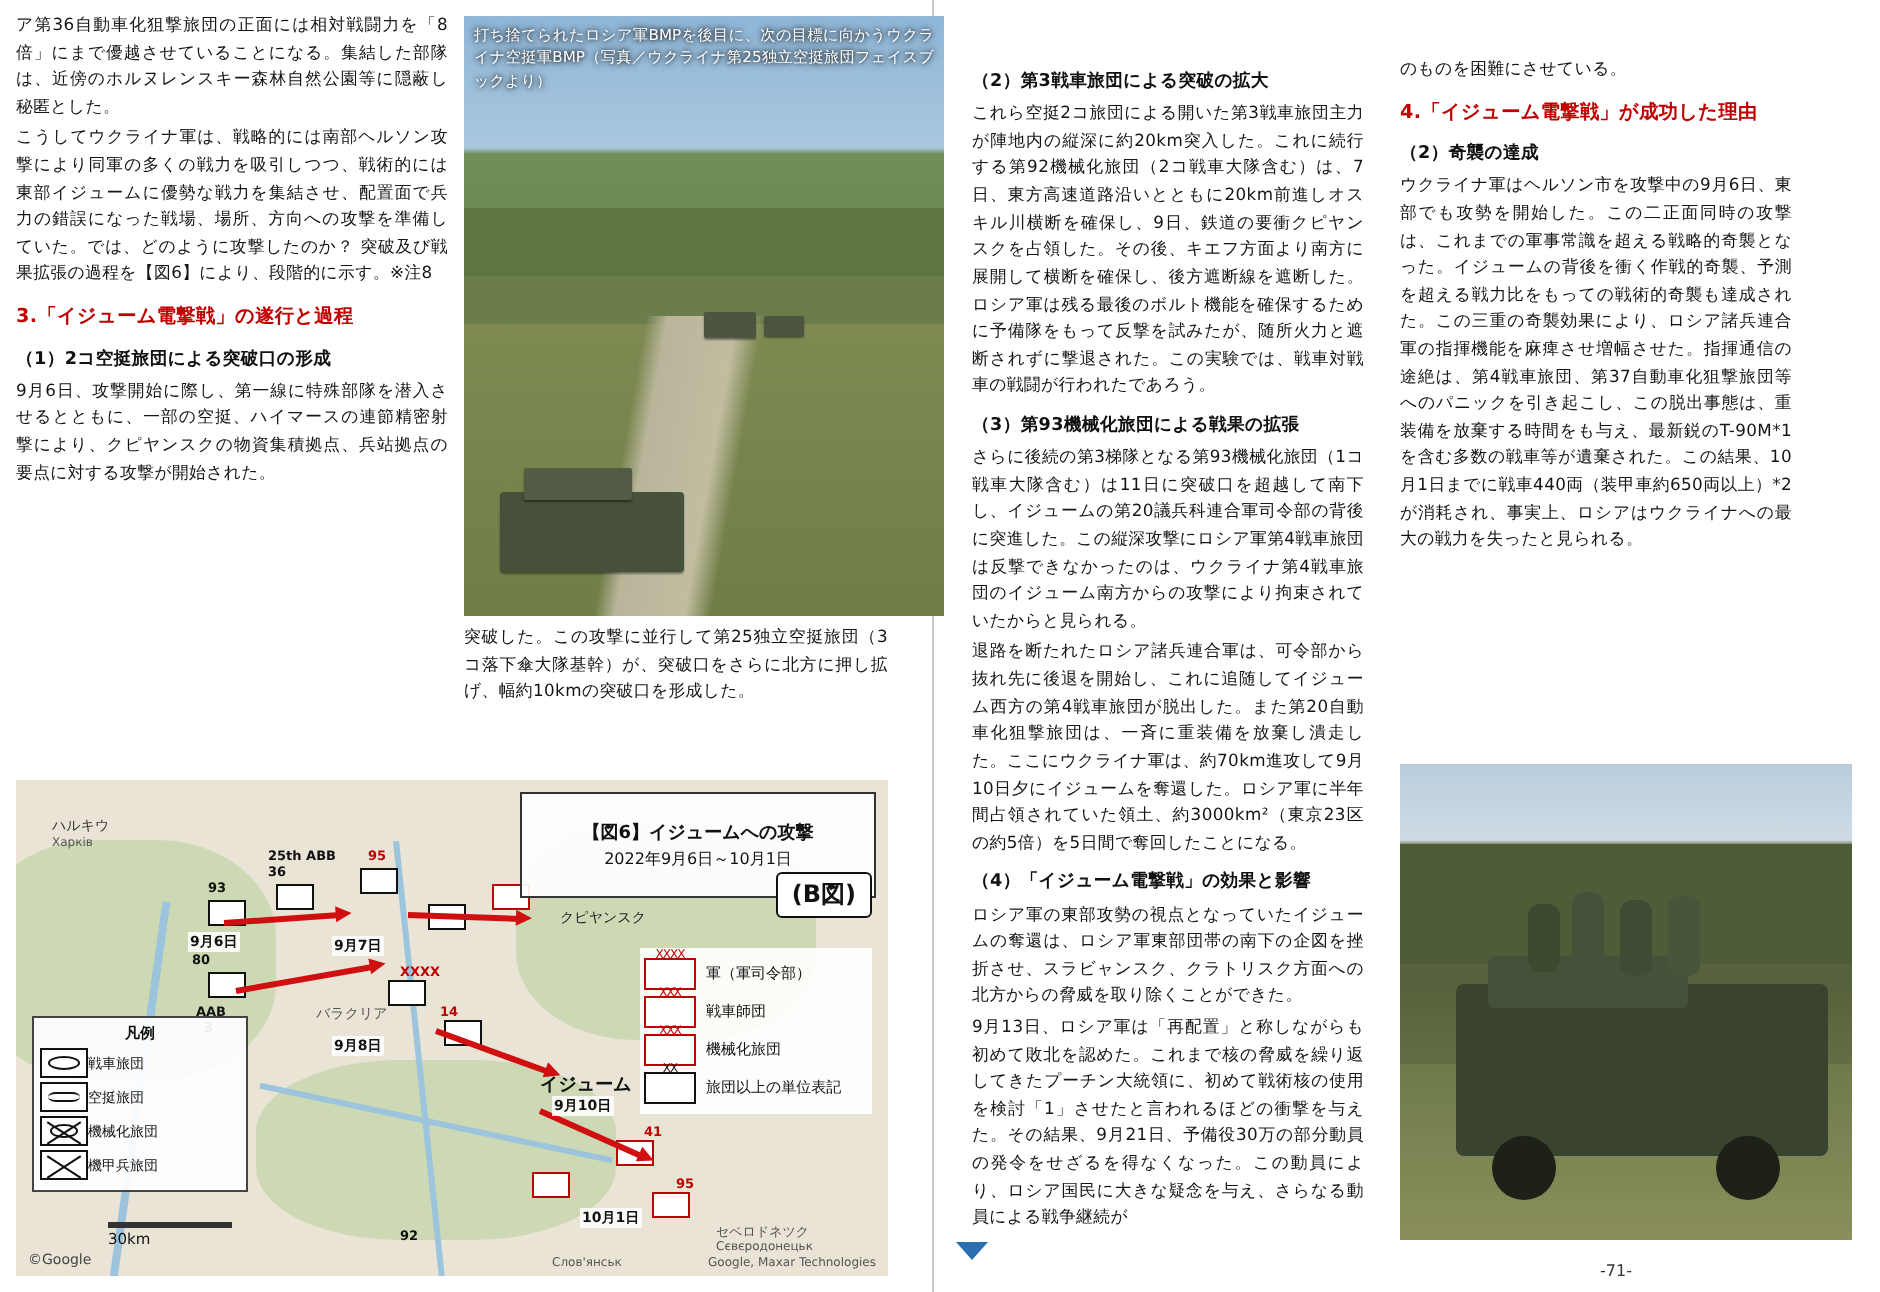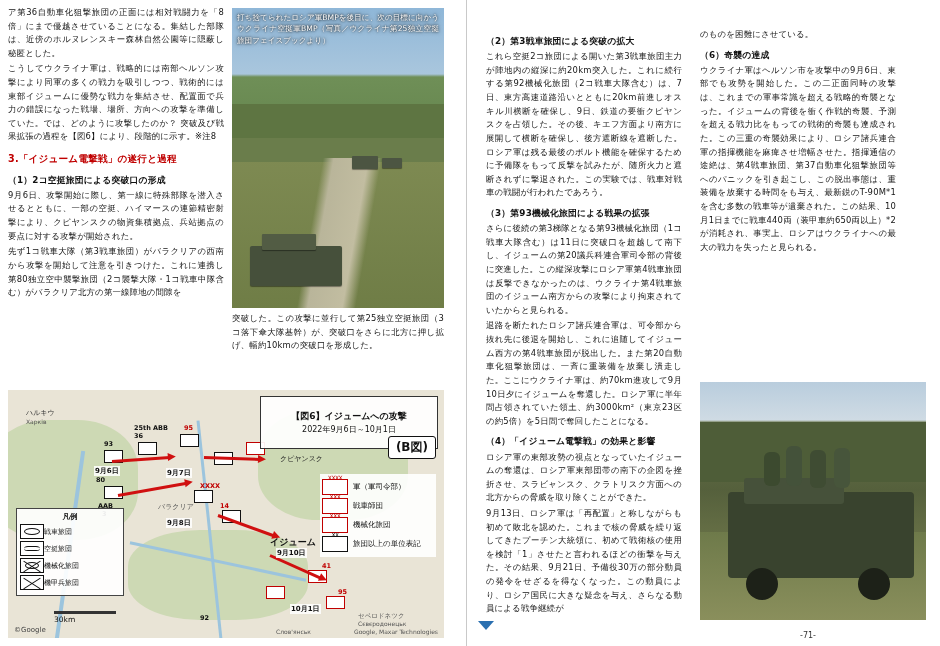--- a/index.html
+++ b/index.html
@@ -29,21 +29,21 @@
   }
   .h-sub{
     font-weight:bold;font-size:8.8px;color:#111;
     font-family:"DejaVu Sans","Liberation Sans",sans-serif;
     margin:6px 0 2px 0;
   }
 
   
   #leftcol{left:8px;width:216px;}
   #photo1{
-    position:absolute;left:232px;top:8px;width:212px;height:300px;
+    position:absolute;left:232px;top:8px;width:240px;height:300px;
     background:linear-gradient(#8fb7d8 0%, #a9c6dd 22%, #6f8f57 23%, #5f8049 55%, #6b7f4a 78%, #7d8a59 100%);
     overflow:hidden;
   }
   #photo1 .cap{
     position:absolute;left:0;right:0;top:0;padding:4px 5px;
     color:#fff;font-size:7.6px;line-height:1.5;
     font-family:"DejaVu Sans","Liberation Sans",sans-serif;
     text-shadow:0 0 2px rgba(0,0,0,.9),0 0 4px rgba(0,0,0,.8);
     text-align:justify;
   }
@@ -187,21 +187,20 @@
 
   <div class="gutter" style="left:466px;"></div>
 
   <div class="col jp" id="leftcol">
     <div style="height:6px"></div>
     <p>ア第36自動車化狙撃旅団の正面には相対戦闘力を「8倍」にまで優越させていることになる。集結した部隊は、近傍のホルヌレンスキー森林自然公園等に隠蔽し秘匿とした。</p>
     <p>こうしてウクライナ軍は、戦略的には南部ヘルソン攻撃により同軍の多くの戦力を吸引しつつ、戦術的には東部イジュームに優勢な戦力を集結させ、配置面で兵力の錯誤になった戦場、場所、方向への攻撃を準備していた。では、どのように攻撃したのか？ 突破及び戦果拡張の過程を【図6】により、段階的に示す。※注8</p>
     <div class="h-red">3.「イジューム電撃戦」の遂行と過程</div>
     <div class="h-sub">（1）2コ空挺旅団による突破口の形成</div>
     <p>9月6日、攻撃開始に際し、第一線に特殊部隊を潜入させるとともに、一部の空挺、ハイマースの連節精密射撃により、クピヤンスクの物資集積拠点、兵站拠点の要点に対する攻撃が開始された。</p>
-    <p>先ず1コ戦車大隊（第3戦車旅団）がバラクリアの西南から攻撃を開始して注意を引きつけた。これに連携し第80独立空中襲撃旅団（2コ襲撃大隊・1コ戦車中隊含む）がバラクリア北方の第一線陣地の間隙を</p>
   </div>
 
   <div id="photo1">
 
     <div class="road" style="top:150px;height:150px;background:linear-gradient(#7e8a52,#6f7d46);"></div>
     <div class="road" style="top:128px;height:26px;background:#6a7d4b;"></div>
     <div class="road" style="top:96px;height:34px;background:#5e7542;"></div>
     <div style="position:absolute;left:-10px;top:150px;width:240px;height:150px;background:linear-gradient(100deg,transparent 38%,#b9b59a 42%,#c2bda1 55%,transparent 60%);"></div>
     <div class="veh" style="left:120px;top:148px;width:26px;height:13px;"></div>
     <div class="veh" style="left:150px;top:150px;width:20px;height:10px;"></div>
@@ -341,21 +340,22 @@
     <p>さらに後続の第3梯隊となる第93機械化旅団（1コ戦車大隊含む）は11日に突破口を超越して南下し、イジュームの第20議兵科連合軍司令部の背後に突進した。この縦深攻撃にロシア軍第4戦車旅団は反撃できなかったのは、ウクライナ第4戦車旅団のイジューム南方からの攻撃により拘束されていたからと見られる。</p>
     <p>退路を断たれたロシア諸兵連合軍は、可令部から抜れ先に後退を開始し、これに追随してイジューム西方の第4戦車旅団が脱出した。また第20自動車化狙撃旅団は、一斉に重装備を放棄し潰走した。ここにウクライナ軍は、約70km進攻して9月10日夕にイジュームを奪還した。ロシア軍に半年間占領されていた領土、約3000km²（東京23区の約5倍）を5日間で奪回したことになる。</p>
     <div class="h-sub">（4）「イジューム電撃戦」の効果と影響</div>
     <p>ロシア軍の東部攻勢の視点となっていたイジュームの奪還は、ロシア軍東部団帯の南下の企図を挫折させ、スラビャンスク、クラトリスク方面への北方からの脅威を取り除くことができた。</p>
     <p>9月13日、ロシア軍は「再配置」と称しながらも初めて敗北を認めた。これまで核の脅威を繰り返してきたプーチン大統領に、初めて戦術核の使用を検討「1」させたと言われるほどの衝撃を与えた。その結果、9月21日、予備役30万の部分動員の発令をせざるを得なくなった。この動員により、ロシア国民に大きな疑念を与え、さらなる動員による戦争継続が</p>
   </div>
 
   <div class="col jp" id="rcol2">
     <div style="height:28px"></div>
     <p>のものを困難にさせている。</p>
-    <div class="h-sub">（6）奇襲の達成</div>
+    <div class="h-red">4.「イジューム電撃戦」が成功した理由</div>
+    <div class="h-sub">（2）奇襲の達成</div>
     <p>ウクライナ軍はヘルソン市を攻撃中の9月6日、東部でも攻勢を開始した。この二正面同時の攻撃は、これまでの軍事常識を超える戦略的奇襲となった。イジュームの背後を衝く作戦的奇襲、予測を超える戦力比をもっての戦術的奇襲も達成された。この三重の奇襲効果により、ロシア諸兵連合軍の指揮機能を麻痺させ増幅させた。指揮通信の途絶は、第4戦車旅団、第37自動車化狙撃旅団等へのパニックを引き起こし、この脱出事態は、重装備を放棄する時間をも与え、最新鋭のT-90M*1を含む多数の戦車等が遺棄された。この結果、10月1日までに戦車440両（装甲車約650両以上）*2が消耗され、事実上、ロシアはウクライナへの最大の戦力を失ったと見られる。</p>
   </div>
 
 
   <div id="photo2">
     <div style="position:absolute;left:0;right:0;top:40px;height:60px;background:#4e5d38;"></div>
     <div style="position:absolute;left:0;right:0;top:150px;height:88px;background:linear-gradient(#6e7a4a,#8a8f5c);"></div>
     <div style="position:absolute;left:28px;top:110px;width:186px;height:86px;background:#39432e;border-radius:4px;"></div>
     <div style="position:absolute;left:44px;top:96px;width:100px;height:26px;background:#46513a;border-radius:3px;"></div>
     <div style="position:absolute;left:46px;top:186px;width:32px;height:32px;background:#1d2118;border-radius:50%;"></div>

